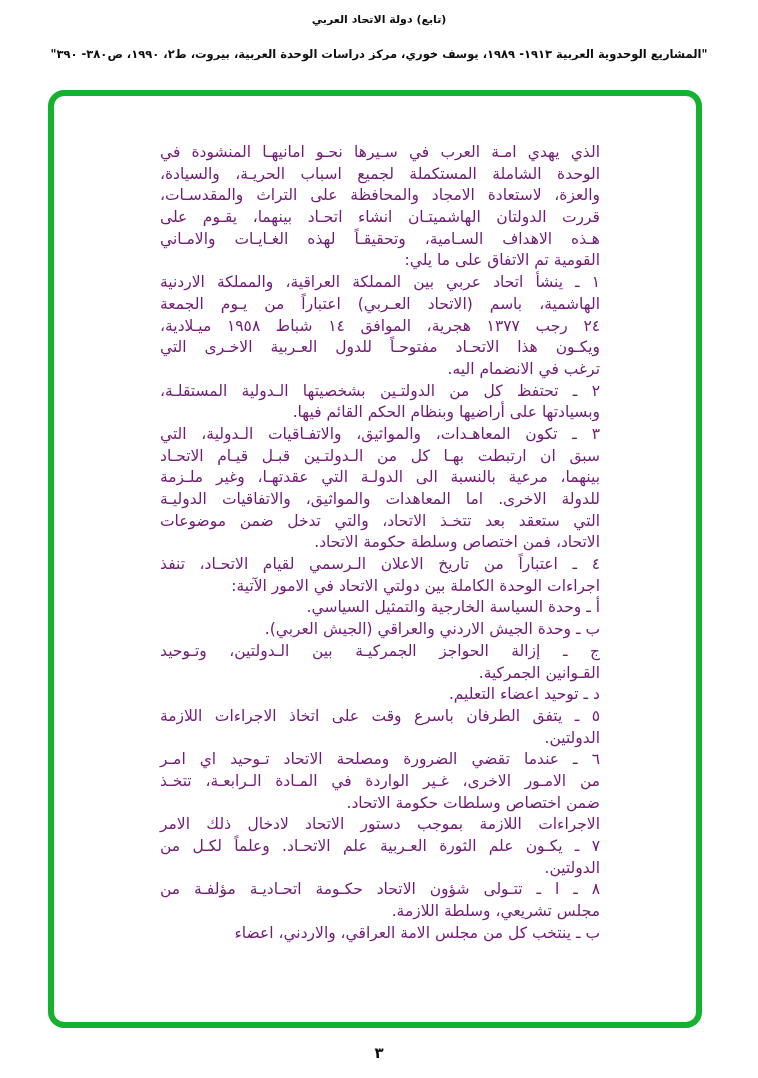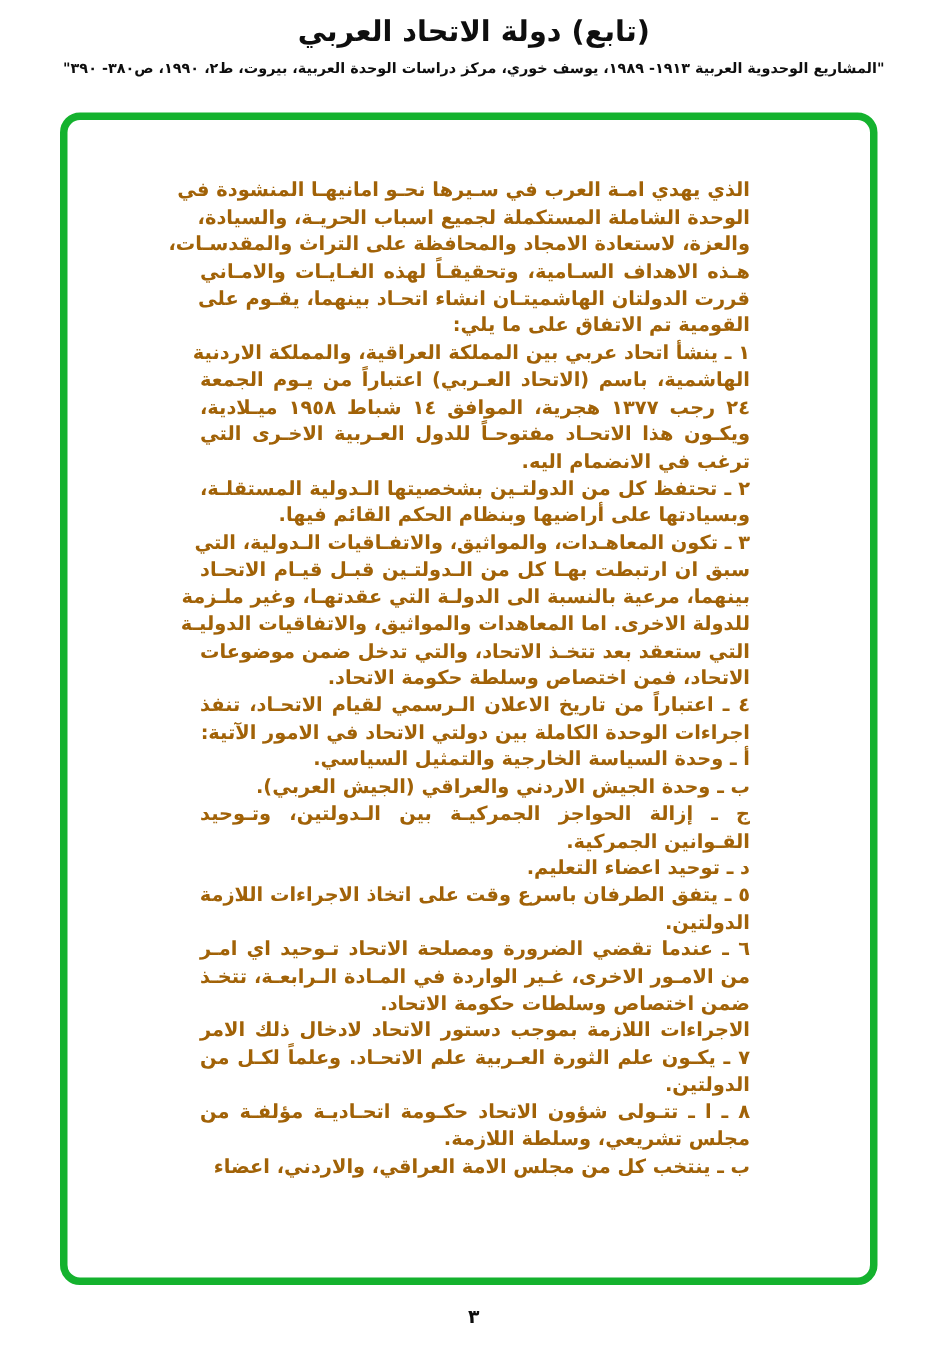--- a/index.html
+++ b/index.html
@@ -18,21 +18,21 @@
     background: #ffffff;
     color: #0e0e0e;
     direction: rtl;
   }
   .title {
     position: absolute;
     top: 13px;
     left: 0;
     width: 100%;
     text-align: center;
-    font-size: 23px;
+    font-size: 11px;
     font-weight: bold;
     letter-spacing: 0.2px;
   }
   .citation {
     position: absolute;
     top: 47px;
     left: 0;
     width: 100%;
     text-align: center;
     font-size: 11.5px;
@@ -49,23 +49,23 @@
     border-radius: 16px;
     background: #ffffff;
   }
   .textcol {
     position: absolute;
     top: 46px;
     left: 106px;
     width: 440px;
     direction: rtl;
     font-size: 15.5px;
-    font-weight: bold;
+    font-weight: normal;
     line-height: 21.7px;
-    color: #a16207;
+    color: #701a75;
   }
   .line {
     white-space: nowrap;
     text-align: justify;
     text-align-last: justify;
     height: 21.7px;
   }
   .line.final {
     text-align-last: right;
   }
@@ -86,22 +86,22 @@
 
   <div class="title">(تابع) دولة الاتحاد العربي</div>
 
   <div class="citation">"المشاريع الوحدوية العربية ١٩١٣- ١٩٨٩، يوسف خوري، مركز دراسات الوحدة العربية، بيروت، ط٢، ١٩٩٠، ص٣٨٠- ٣٩٠"</div>
 
   <div class="frame" style="border-color: rgb(20, 178, 46);">
     <div class="textcol" id="textcol">
         <div class="line">الذي يهدي امـة العرب في سـيرها نحـو امانيهـا المنشودة في</div>
         <div class="line">الوحدة الشاملة المستكملة لجميع اسباب الحريـة، والسيادة،</div>
         <div class="line">والعزة، لاستعادة الامجاد والمحافظة على التراث والمقدسـات،</div>
+        <div class="line">قررت الدولتان الهاشميتـان انشاء اتحـاد بينهما، يقـوم على</div>
         <div class="line">هـذه الاهداف السـامية، وتحقيقـاً لهذه الغـايـات والامـاني</div>
-        <div class="line">قررت الدولتان الهاشميتـان انشاء اتحـاد بينهما، يقـوم على</div>
         <div class="line final">القومية تم الاتفاق على ما يلي:</div>
         <div class="line">١ ـ ينشأ اتحاد عربي بين المملكة العراقية، والمملكة الاردنية</div>
         <div class="line">الهاشمية، باسم (الاتحاد العـربي) اعتباراً من يـوم الجمعة</div>
         <div class="line">٢٤ رجب ١٣٧٧ هجرية، الموافق ١٤ شباط ١٩٥٨ ميـلادية،</div>
         <div class="line">ويكـون هذا الاتحـاد مفتوحـاً للدول العـربية الاخـرى التي</div>
         <div class="line final">ترغب في الانضمام اليه.</div>
         <div class="line">٢ ـ تحتفظ كل من الدولتـين بشخصيتها الـدولية المستقلـة،</div>
         <div class="line final">وبسيادتها على أراضيها وبنظام الحكم القائم فيها.</div>
         <div class="line">٣ ـ تكون المعاهـدات، والمواثيق، والاتفـاقيات الـدولية، التي</div>
         <div class="line">سبق ان ارتبطت بهـا كل من الـدولتـين قبـل قيـام الاتحـاد</div>

